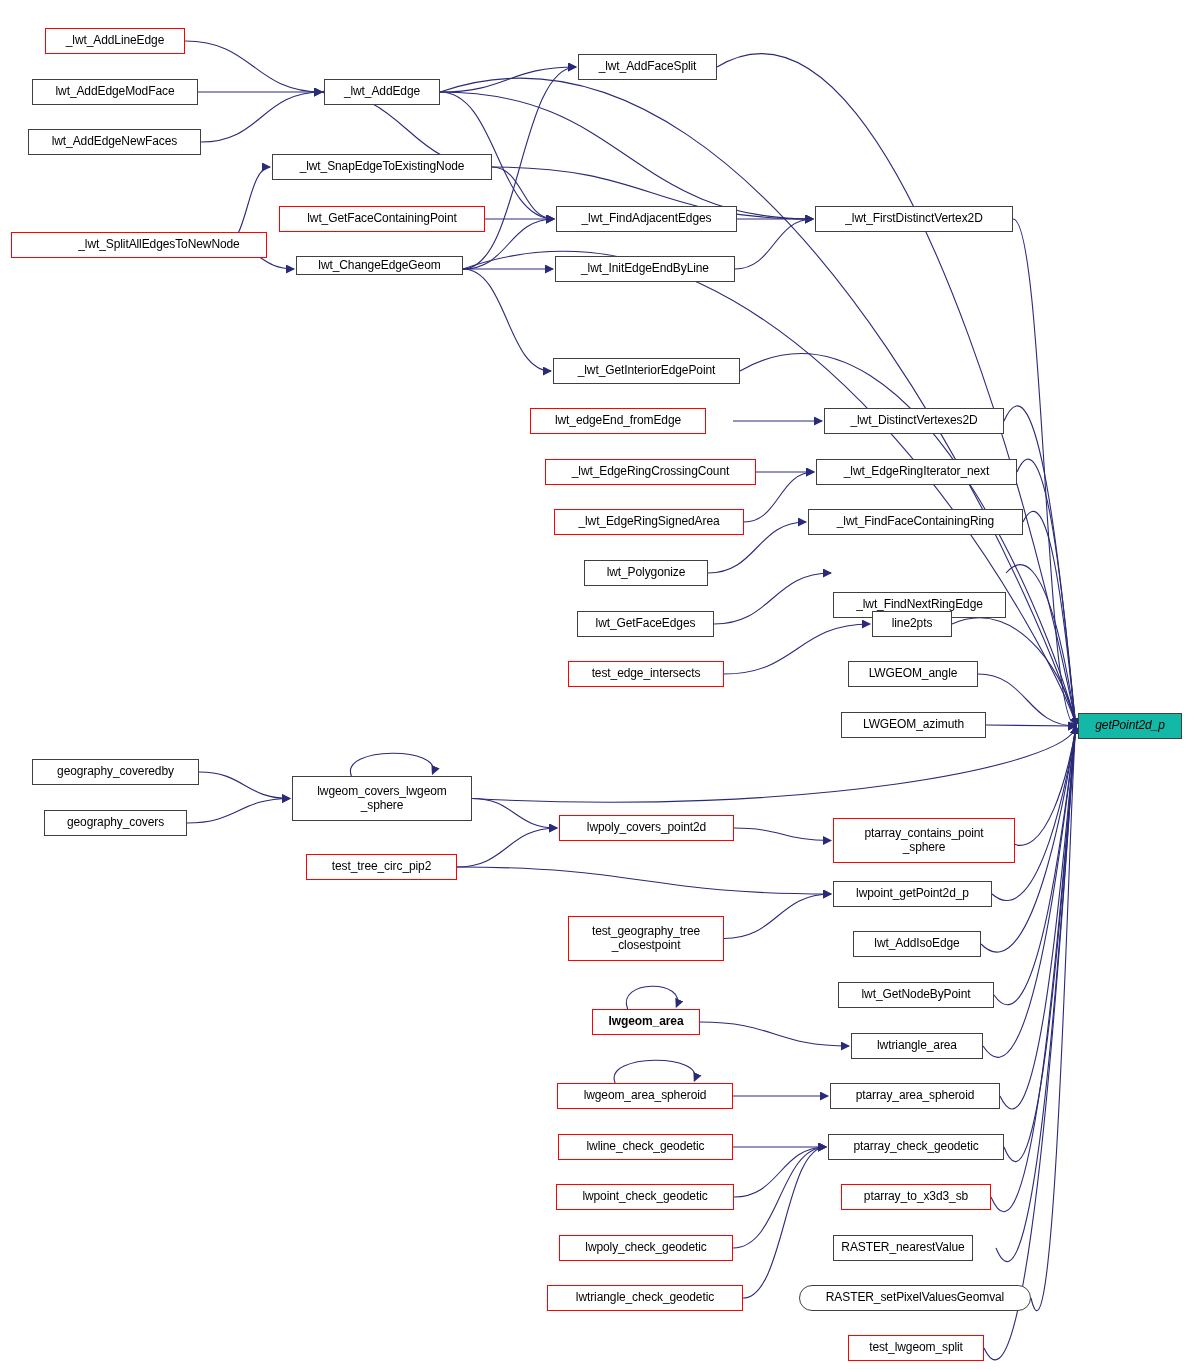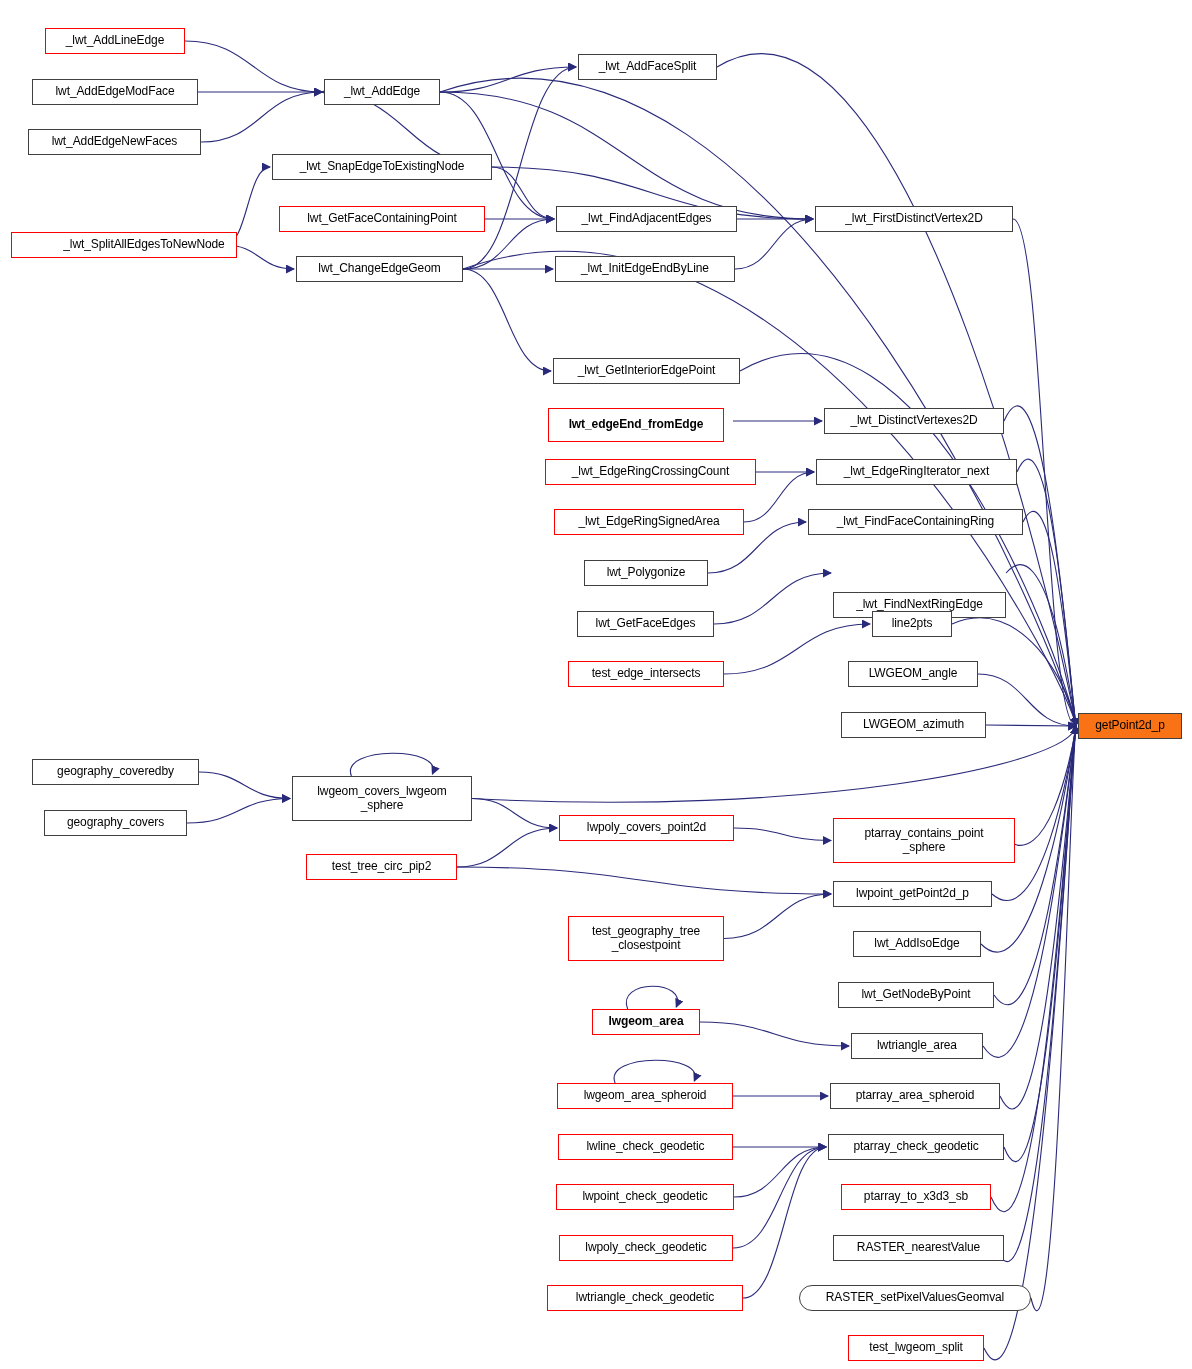--- a/index.html
+++ b/index.html
@@ -15,21 +15,21 @@
     text-align:center;
     font-size:12px;
     line-height:1.12;
     color:#000000;
     background:#ffffff;
     border:1px solid #404040;
     white-space:pre;
     letter-spacing:-0.1px;
   }
   .node.red{border-color:#ff0000;}
-  .node.target{background:#f97316;border-color:#404040;}
+  .node.target{background:#14b8a6;border-color:#404040;font-style:italic;}
 </style>
 </head>
 <body>
 
 <div id="canvas">
   <svg id="edges" viewBox="0 0 1192 1369" xmlns="http://www.w3.org/2000/svg">
     <defs>
       <marker id="ah" markerWidth="9" markerHeight="9" refX="8" refY="4.5" orient="auto" markerUnits="userSpaceOnUse">
         <path d="M0,0 L9,4.5 L0,9 z" fill="#2a2a7a"></path>
       </marker>
@@ -98,31 +98,31 @@
         <path d="M996,1248 C1041.1,1358 1070,766 1076,726" fill="none" stroke="#2a2a7a" stroke-width="1.1" marker-end="url(#ah)"></path>
         <path d="M743,1298 C784.5,1298 784.5,1147 826,1147" fill="none" stroke="#2a2a7a" stroke-width="1.1" marker-end="url(#ah)"></path>
         <path d="M1031,1298 C1056.85,1408 1070,766 1076,726" fill="none" stroke="#2a2a7a" stroke-width="1.1" marker-end="url(#ah)"></path>
         <path d="M984,1348 C1035.7,1458 1070,766 1076,726" fill="none" stroke="#2a2a7a" stroke-width="1.1" marker-end="url(#ah)"></path>
       </g>
   </svg>
   <div id="nodes">
       <div class="node red" style="left: 45px; top: 28px; width: 140px; height: 26px;">_lwt_AddLineEdge</div>
       <div class="node" style="left: 32px; top: 79px; width: 166px; height: 26px;">lwt_AddEdgeModFace</div>
       <div class="node" style="left: 28px; top: 129px; width: 173px; height: 26px;">lwt_AddEdgeNewFaces</div>
-      <div class="node red" style="left: 11px; top: 232px; width: 226px; height: 26px; padding-left: 40px;">_lwt_SplitAllEdgesToNewNode</div>
+      <div class="node red" style="left: 11px; top: 232px; width: 256px; height: 26px; padding-left: 40px;">_lwt_SplitAllEdgesToNewNode</div>
       <div class="node" style="left: 324px; top: 79px; width: 116px; height: 26px;">_lwt_AddEdge</div>
       <div class="node" style="left: 272px; top: 154px; width: 220px; height: 26px;">_lwt_SnapEdgeToExistingNode</div>
       <div class="node red" style="left: 279px; top: 206px; width: 206px; height: 26px;">lwt_GetFaceContainingPoint</div>
-      <div class="node" style="left: 296px; top: 256px; width: 167px; height: 26px;">lwt_ChangeEdgeGeom</div>
+      <div class="node" style="left: 296px; top: 256px; width: 167px; height: 19px;">lwt_ChangeEdgeGeom</div>
       <div class="node" style="left: 578px; top: 54px; width: 139px; height: 26px;">_lwt_AddFaceSplit</div>
       <div class="node" style="left: 556px; top: 206px; width: 181px; height: 26px;">_lwt_FindAdjacentEdges</div>
       <div class="node" style="left: 555px; top: 256px; width: 180px; height: 26px;">_lwt_InitEdgeEndByLine</div>
       <div class="node" style="left: 815px; top: 206px; width: 198px; height: 26px;">_lwt_FirstDistinctVertex2D</div>
       <div class="node" style="left: 553px; top: 358px; width: 187px; height: 26px;">_lwt_GetInteriorEdgePoint</div>
-      <div class="node red" style="left: 548px; top: 408px; width: 176px; height: 34px; font-weight: bold;">lwt_edgeEnd_fromEdge</div>
+      <div class="node red" style="left: 530px; top: 408px; width: 176px; height: 26px;">lwt_edgeEnd_fromEdge</div>
       <div class="node" style="left: 824px; top: 408px; width: 180px; height: 26px;">_lwt_DistinctVertexes2D</div>
       <div class="node red" style="left: 545px; top: 459px; width: 211px; height: 26px;">_lwt_EdgeRingCrossingCount</div>
       <div class="node" style="left: 816px; top: 459px; width: 201px; height: 26px;">_lwt_EdgeRingIterator_next</div>
       <div class="node red" style="left: 554px; top: 509px; width: 190px; height: 26px;">_lwt_EdgeRingSignedArea</div>
       <div class="node" style="left: 808px; top: 509px; width: 215px; height: 26px;">_lwt_FindFaceContainingRing</div>
       <div class="node" style="left: 584px; top: 560px; width: 124px; height: 26px;">lwt_Polygonize</div>
       <div class="node" style="left: 833px; top: 560px; width: 173px; height: 26px; margin-top: 32px;">_lwt_FindNextRingEdge</div>
       <div class="node" style="left: 577px; top: 611px; width: 137px; height: 26px;">lwt_GetFaceEdges</div>
       <div class="node" style="left: 872px; top: 611px; width: 80px; height: 26px;">line2pts</div>
       <div class="node red" style="left: 568px; top: 661px; width: 156px; height: 26px;">test_edge_intersects</div>
@@ -144,18 +144,18 @@
       <div class="node" style="left: 838px; top: 982px; width: 156px; height: 26px;">lwt_GetNodeByPoint</div>
       <div class="node red" style="left: 592px; top: 1009px; width: 108px; height: 26px; font-weight: bold;">lwgeom_area</div>
       <div class="node" style="left: 851px; top: 1033px; width: 132px; height: 26px;">lwtriangle_area</div>
       <div class="node red" style="left: 557px; top: 1083px; width: 176px; height: 26px;">lwgeom_area_spheroid</div>
       <div class="node" style="left: 830px; top: 1083px; width: 170px; height: 26px;">ptarray_area_spheroid</div>
       <div class="node red" style="left: 558px; top: 1134px; width: 175px; height: 26px;">lwline_check_geodetic</div>
       <div class="node" style="left: 828px; top: 1134px; width: 176px; height: 26px;">ptarray_check_geodetic</div>
       <div class="node red" style="left: 556px; top: 1184px; width: 178px; height: 26px;">lwpoint_check_geodetic</div>
       <div class="node red" style="left: 841px; top: 1184px; width: 150px; height: 26px;">ptarray_to_x3d3_sb</div>
       <div class="node red" style="left: 559px; top: 1235px; width: 174px; height: 26px;">lwpoly_check_geodetic</div>
-      <div class="node" style="left: 833px; top: 1235px; width: 171px; height: 26px; text-align: center;">RASTER_nearestValue</div>
+      <div class="node" style="left: 833px; top: 1235px; width: 140px; height: 26px; text-align: center;">RASTER_nearestValue</div>
       <div class="node red" style="left: 547px; top: 1285px; width: 196px; height: 26px;">lwtriangle_check_geodetic</div>
       <div class="node" style="left: 799px; top: 1285px; width: 232px; height: 26px; border-radius: 13px;">RASTER_setPixelValuesGeomval</div>
       <div class="node red" style="left: 848px; top: 1335px; width: 136px; height: 26px;">test_lwgeom_split</div>
     </div>
 </div>
 
 </body></html>

